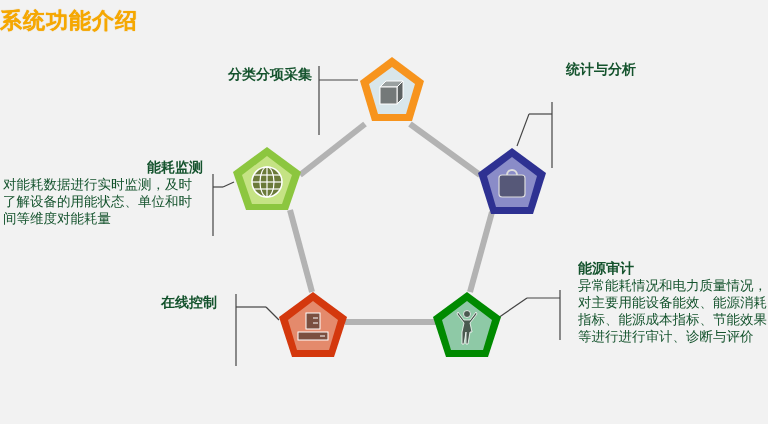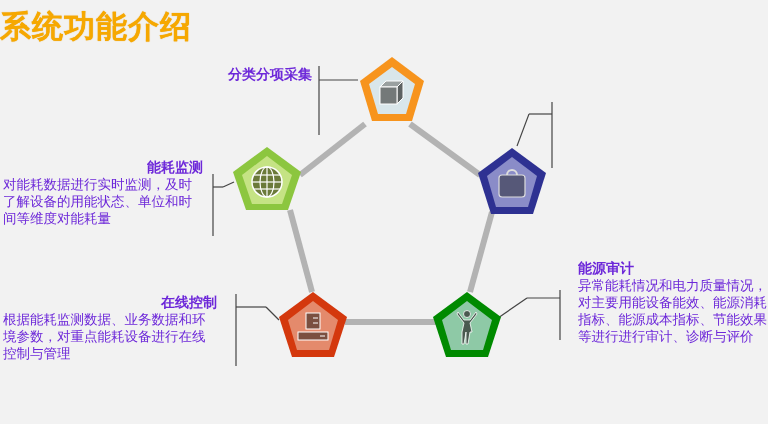--- a/index.html
+++ b/index.html
@@ -1,20 +1,20 @@
 <!DOCTYPE html>
 <html><head>
 <meta charset="utf-8">
 <style>
   html, body { margin:0; padding:0; }
   body { width:768px; height:424px; background:#f2f2f2; position:relative; overflow:hidden;
          font-family:"DejaVu Sans","Liberation Sans",sans-serif; color:#222; }
-  .title { position:absolute; left:0; top:6px; font-size:31px; font-weight:bold; color:#f6a800;
+  .title { position:absolute; left:0; top:6px; font-size:22px; font-weight:bold; color:#f6a800;
            letter-spacing:1px; text-shadow:0 0 1px #e89a00; }
-  .block { position:absolute; font-size:13.5px; line-height:17px; color:#6d28d9; }
+  .block { position:absolute; font-size:13.5px; line-height:17px; color:#14532d; }
   .block .head { font-weight:bold; font-size:14px; line-height:18px; }
   .block.right-align .head { text-align:right; }
   .diagram { position:absolute; left:0; top:0; }
 </style>
 </head>
 <body>
 
 <div class="title">系统功能介绍</div>
 
 <svg class="diagram" width="768" height="424">
@@ -106,23 +106,23 @@
 <div class="block right-align" style="left:50px; top:65px; width:262px;">
   <div class="head">分类分项采集</div>
 </div>
 
 <div class="block right-align" style="left:3px; top:158px; width:200px;">
   <div class="head">能耗监测</div>
   <div>对能耗数据进行实时监测，及时了解设备的用能状态、单位和时间等维度对能耗量</div>
 </div>
 
 <div class="block" style="left:566px; top:60px; width:200px;">
+  <div class="head">统计与分析</div>
 </div>
 
 <div class="block right-align" style="left:3px; top:293px; width:214px;">
   <div class="head">在线控制</div>
-  <div>根据能耗监测数据、业务数据和环境参数，对重点能耗设备进行在线控制与管理</div>
 </div>
 
 <div class="block" style="left:578px; top:259px; width:190px;">
   <div class="head">能源审计</div>
   <div>异常能耗情况和电力质量情况，对主要用能设备能效、能源消耗指标、能源成本指标、节能效果等进行进行审计、诊断与评价</div>
 </div>
 
 </body></html>

